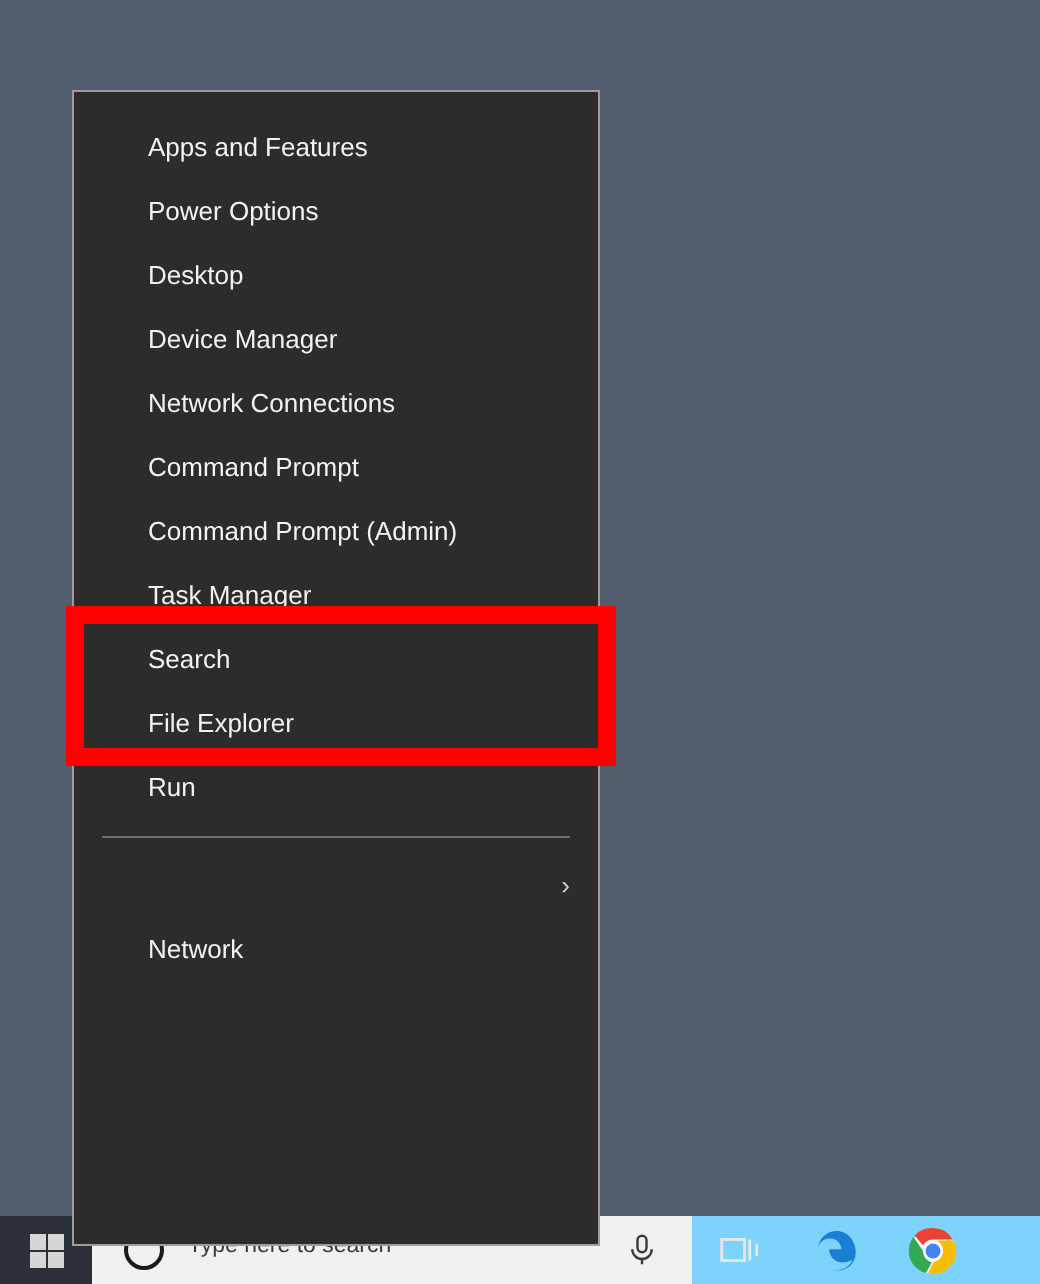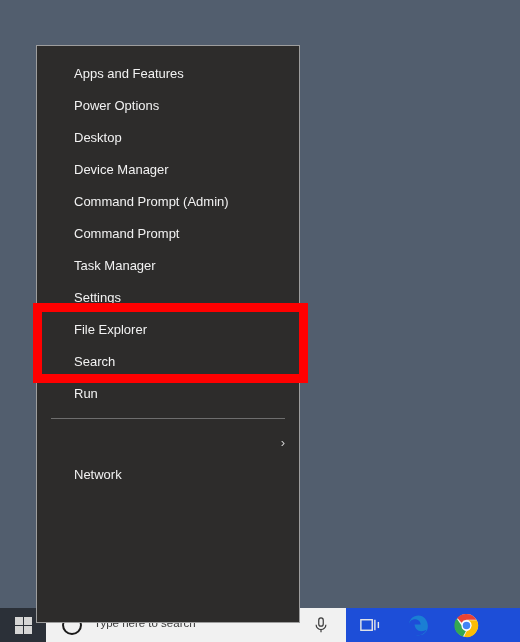--- a/index.html
+++ b/index.html
@@ -24,21 +24,21 @@
     background: #525e6e;
   }
 
   
   #taskbar {
     position: absolute;
     left: 0;
     top: 608px;
     width: 520px;
     height: 34px;
-    background: #1d4ed8;
+    background: #7dd3fc;
     display: flex;
     align-items: center;
     z-index: 5;
   }
   .start-button {
     width: 46px;
     height: 34px;
     display: flex;
     align-items: center;
     justify-content: center;
@@ -173,36 +173,36 @@
     <li class="menu-item">
       <span>Power Options</span>
     </li>
     <li class="menu-item">
       <span>Desktop</span>
     </li>
     <li class="menu-item">
       <span>Device Manager</span>
     </li>
     <li class="menu-item">
+      <span>Network Connections</span>
+    </li>
+    <li class="menu-item">
+      <span>Command Prompt</span>
+    </li>
+    <li class="menu-item">
       <span>Command Prompt (Admin)</span>
     </li>
     <li class="menu-item">
-      <span>Command Prompt</span>
-    </li>
-    <li class="menu-item">
       <span>Task Manager</span>
     </li>
     <li class="menu-item">
-      <span>Settings</span>
+      <span>Search</span>
     </li>
     <li class="menu-item">
       <span>File Explorer</span>
-    </li>
-    <li class="menu-item">
-      <span>Search</span>
     </li>
     <li class="menu-item">
       <span>Run</span>
     </li>
 
     <li class="menu-separator"></li>
 
     <li class="menu-item">
       <span class="chevron">›</span>
     </li>

